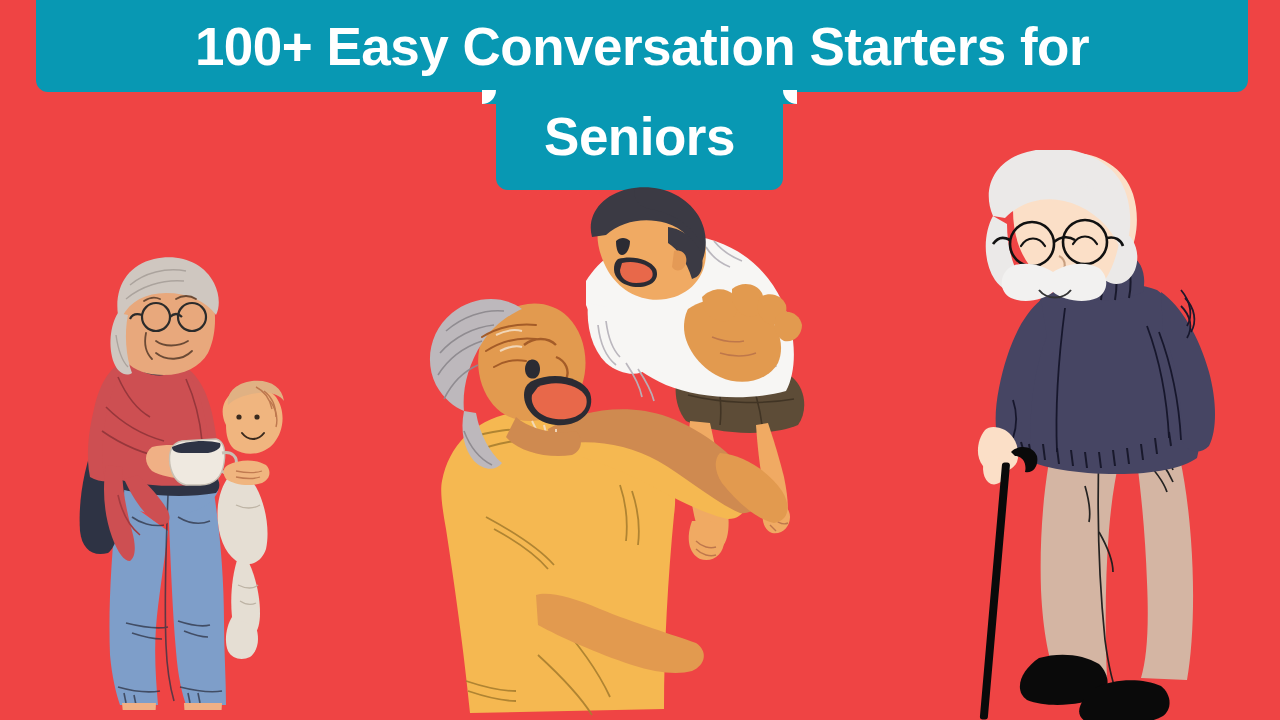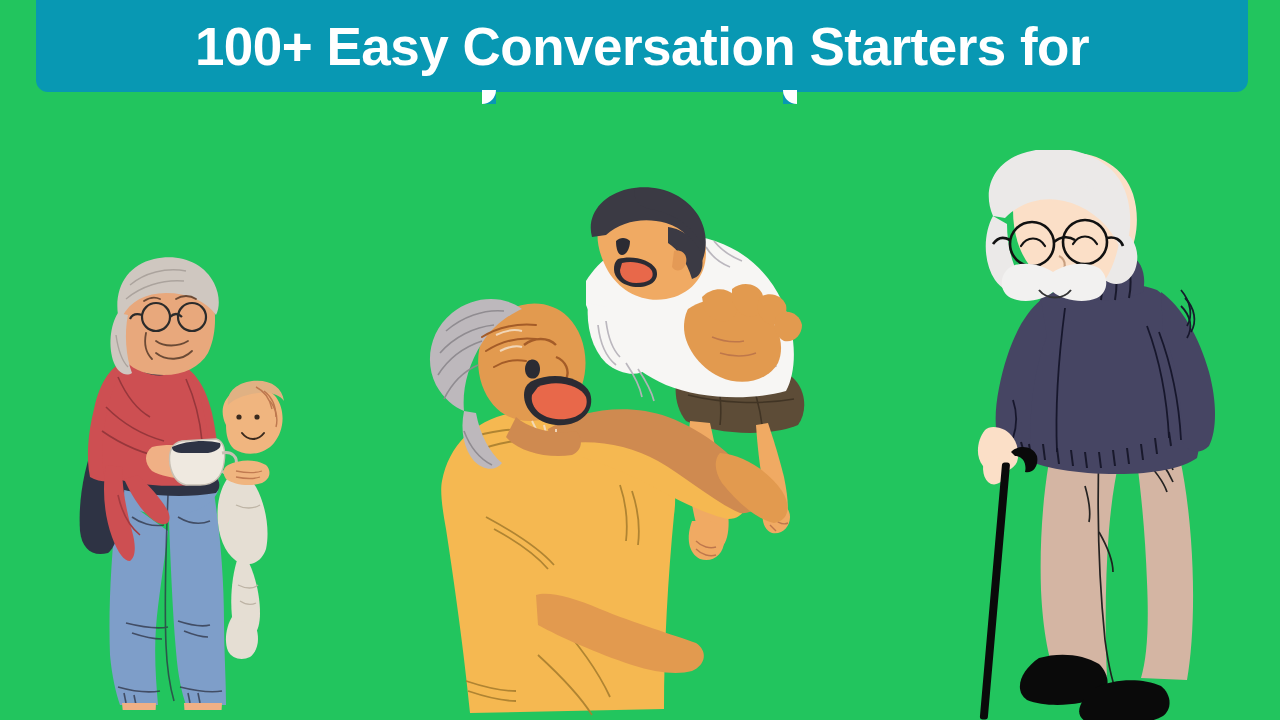--- a/index.html
+++ b/index.html
@@ -8,21 +8,21 @@
     padding: 0;
     background: #ffffff;
   }
   body {
     font-family: "Liberation Sans", "DejaVu Sans", sans-serif;
   }
   #stage {
     position: relative;
     width: 1280px;
     height: 720px;
-    background: #22c55e;
+    background: #ef4444;
     overflow: hidden;
   }
 
   
   .banner {
     position: absolute;
     background: #0898b3;
     color: #ffffff;
     display: flex;
     align-items: center;
@@ -94,20 +94,23 @@
 
 <div id="stage">
 
   <div class="banner" id="banner-line-1">
     <span>100+ Easy Conversation Starters for</span>
   </div>
 
   <div class="notch" id="notch-left"></div>
   <div class="notch" id="notch-right"></div>
 
+  <div class="banner" id="banner-line-2">
+    <span>Seniors</span>
+  </div>
 
   <div class="figure" id="figure-grandmother-baby">
     <svg viewBox="0 0 260 545" xmlns="http://www.w3.org/2000/svg">
       <g>
 
         <path d="M58 330 C52 380 48 440 50 490 C52 512 56 528 60 540 L98 540 C96 516 94 490 96 462 C98 436 104 400 108 366 Z" fill="#7e9ec9"></path>
         <path d="M108 330 C110 382 112 440 116 486 C118 512 122 528 126 540 L166 540 C166 514 164 486 164 456 C164 414 160 366 154 328 Z" fill="#7e9ec9"></path>
         <path d="M52 322 C54 300 62 290 80 288 L142 290 C156 294 160 306 158 326 C150 346 120 352 100 350 C78 348 58 340 52 322 Z" fill="#7e9ec9"></path>
 
         <g stroke="#2e3344" stroke-width="1.6" fill="none" opacity="0.75">

